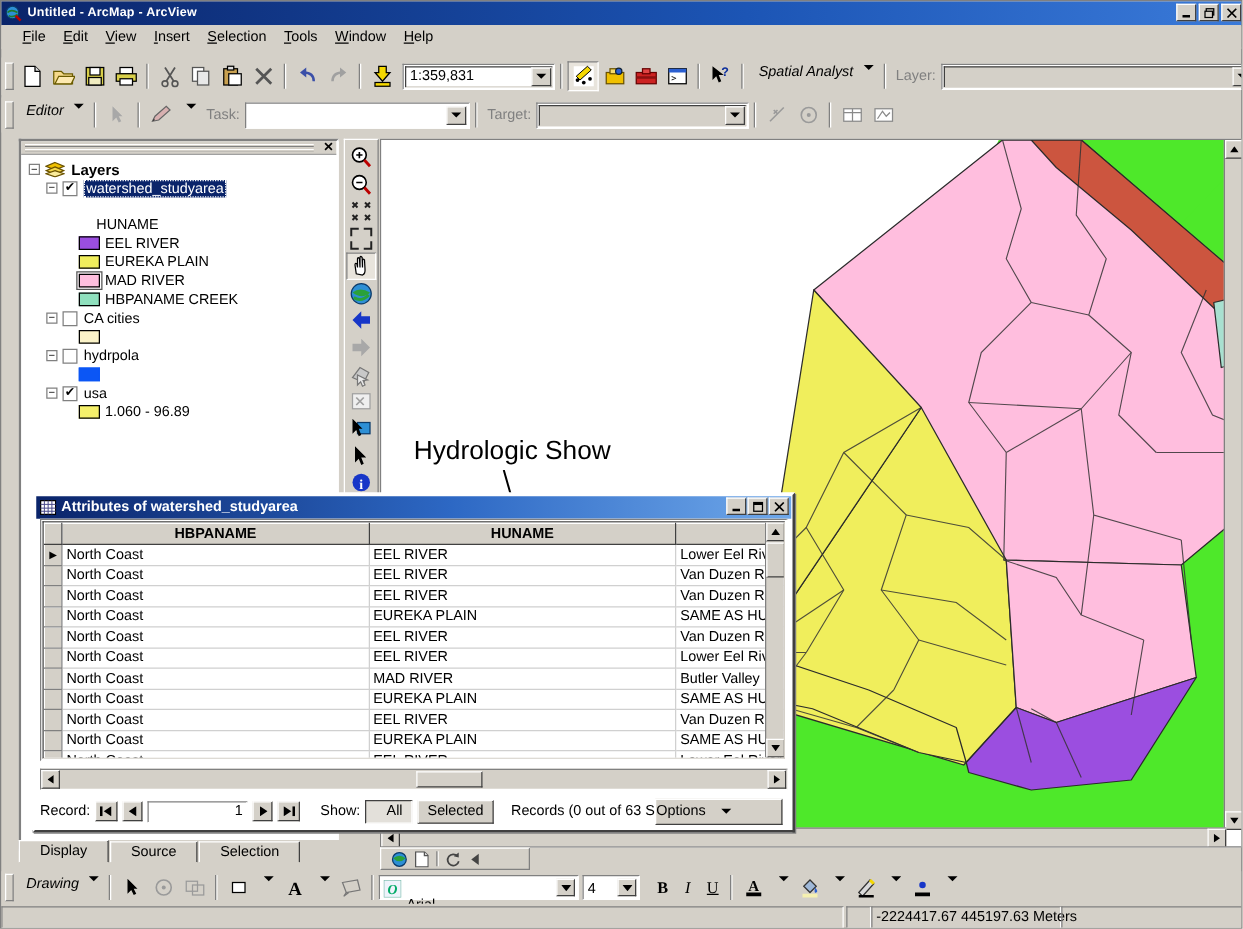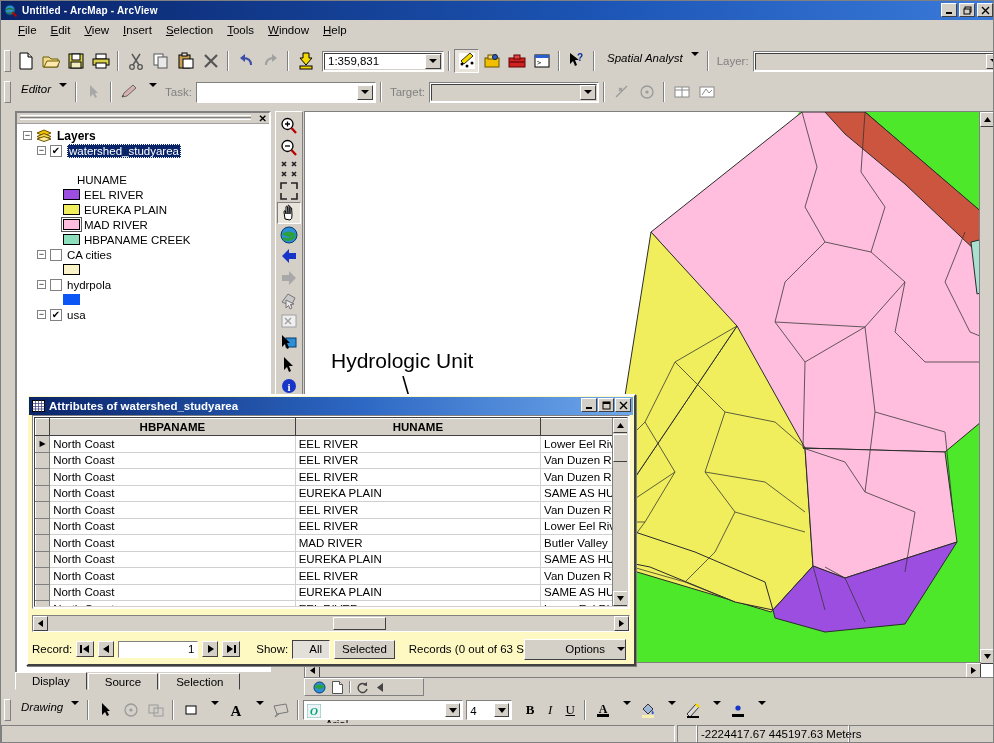--- a/index.html
+++ b/index.html
@@ -226,21 +226,21 @@
   .annot {
     position: absolute; left: 330px; top: 348px;
     font-size: 21px; color: #000; white-space: nowrap;
     font-family: "Liberation Sans", sans-serif;
   }
 
   
   .attrwin {
     position: absolute; left: 25px; top: 393px;
     width: 610px; height: 272px;
-    background: #fef9c3;
+    background: #ffffff;
     border: 2px solid; border-color: #ffffff #404040 #404040 #ffffff;
     box-shadow: 1px 1px 0 #808080;
   }
   .attr-title {
     height: 18px; margin: 1px;
     background: linear-gradient(to right, #0a246a 0%, #2d68c4 55%, #6fa8ea 100%);
     display: flex; align-items: center; padding-left: 3px;
     color: #fff; font-weight: bold; font-size: 11.5px;
     position: relative;
   }
@@ -315,21 +315,21 @@
     border: 1px solid #fff; border-right-color: #404040; border-bottom-color: #404040;
     display: flex; align-items: center; font-size: 11.5px; cursor: default;
   }
   .showbtn.on {
     border-color: #404040 #fff #fff #404040; background: #e3e0da; padding-left: 16px;
   }
   .optbtn {
     position: absolute; right: 4px; height: 21px; width: 102px;
     background: #d4d0c8;
     border: 1px solid #fff; border-right-color: #404040; border-bottom-color: #404040;
-    display: flex; align-items: center; justify-content: flex-end; gap: 8px;
+    display: flex; align-items: center; justify-content: flex-start; gap: 8px;
     font-size: 11.5px; cursor: default;
   }
 
   
   .drawbar {
     position: absolute; left: 0; top: 696px; width: 994px; height: 26px;
     background: #d4d0c8; display: flex; align-items: center;
   }
   .fontcombo {
     width: 160px; height: 20px; position: relative;
@@ -671,20 +671,24 @@
         <span class="layer-label">hydrpola</span>
       </div>
       <div class="tocrow" style="padding-left:42px;">
         <span class="swatch" style="background:#0b56f5;border-color:#0b56f5;"></span>
       </div>
 
       <div class="tocrow" style="padding-left:16px;">
         <span class="expander">−</span>
         <span class="ckbox">✔</span>
         <span class="layer-label">usa</span>
+      </div>
+      <div class="tocrow" style="padding-left:42px;">
+        <span class="swatch" style="background:#f5f06a;"></span>
+        <span class="layer-label">1.060 - 96.89</span>
       </div>
     </div>
   </div>
 
   <div class="maptools">
     <span class="mtbtn">
       <svg width="20" height="20" viewBox="0 0 20 20">
           <circle cx="8.5" cy="8" r="5.5" fill="#fff" stroke="#000" stroke-width="1.3"></circle>
           <path d="M6 8 h5 M8.5 5.5 v5" stroke="#000" stroke-width="1.3"></path>
           <path d="M12.5 12 L17 17" stroke="#b00" stroke-width="2.3"></path>
@@ -842,21 +846,21 @@
           </svg>
       </div>
       <div class="sbtn" style="position:absolute;right:0;top:0;">
         <svg width="5" height="7" viewBox="0 0 5 7">
             <path d="M5 3.5 L0 0 L0 7 z" fill="#000"></path>
           </svg>
       </div>
     </div>
   </div>
 
-  <div class="annot">Hydrologic Unit</div>
+  <div class="annot">Hydrologic Show</div>
   <svg style="position:absolute;left:398px;top:375px;" width="26" height="40">
     <path d="M4 0 L12 28" stroke="#000" stroke-width="1.6" fill="none"></path>
     <path d="M12 34 L8 24 L16 25 z" fill="#000"></path>
   </svg>
 
   <div class="attrwin">
     <div class="attr-title">
       <span class="ti">
         <svg width="13" height="12" viewBox="0 0 13 12">
             <rect x="0.5" y="0.5" width="12" height="11" fill="#fff" stroke="#000"></rect>

